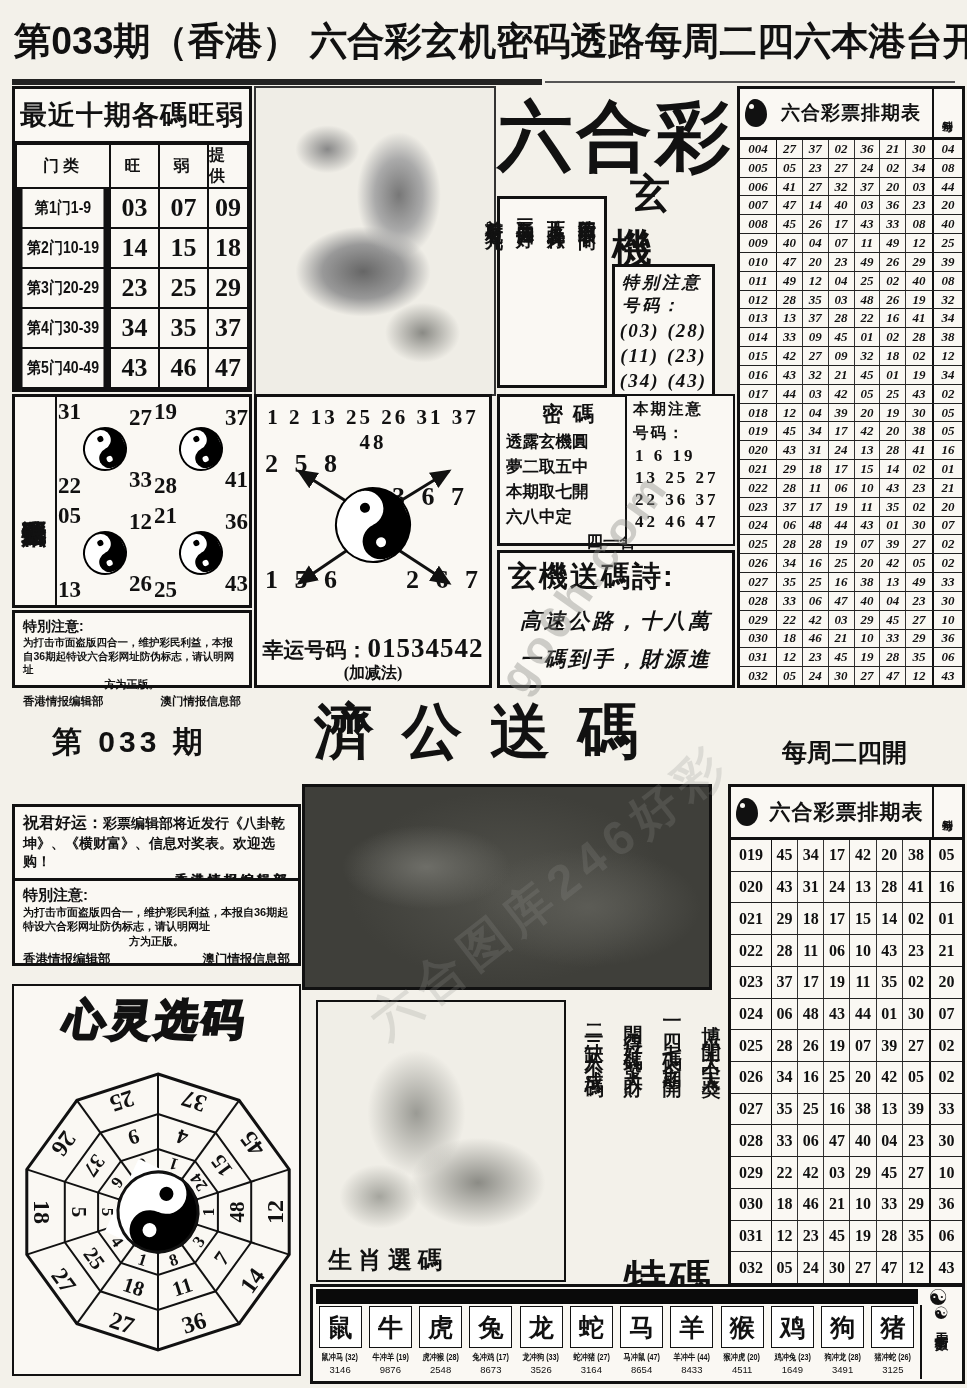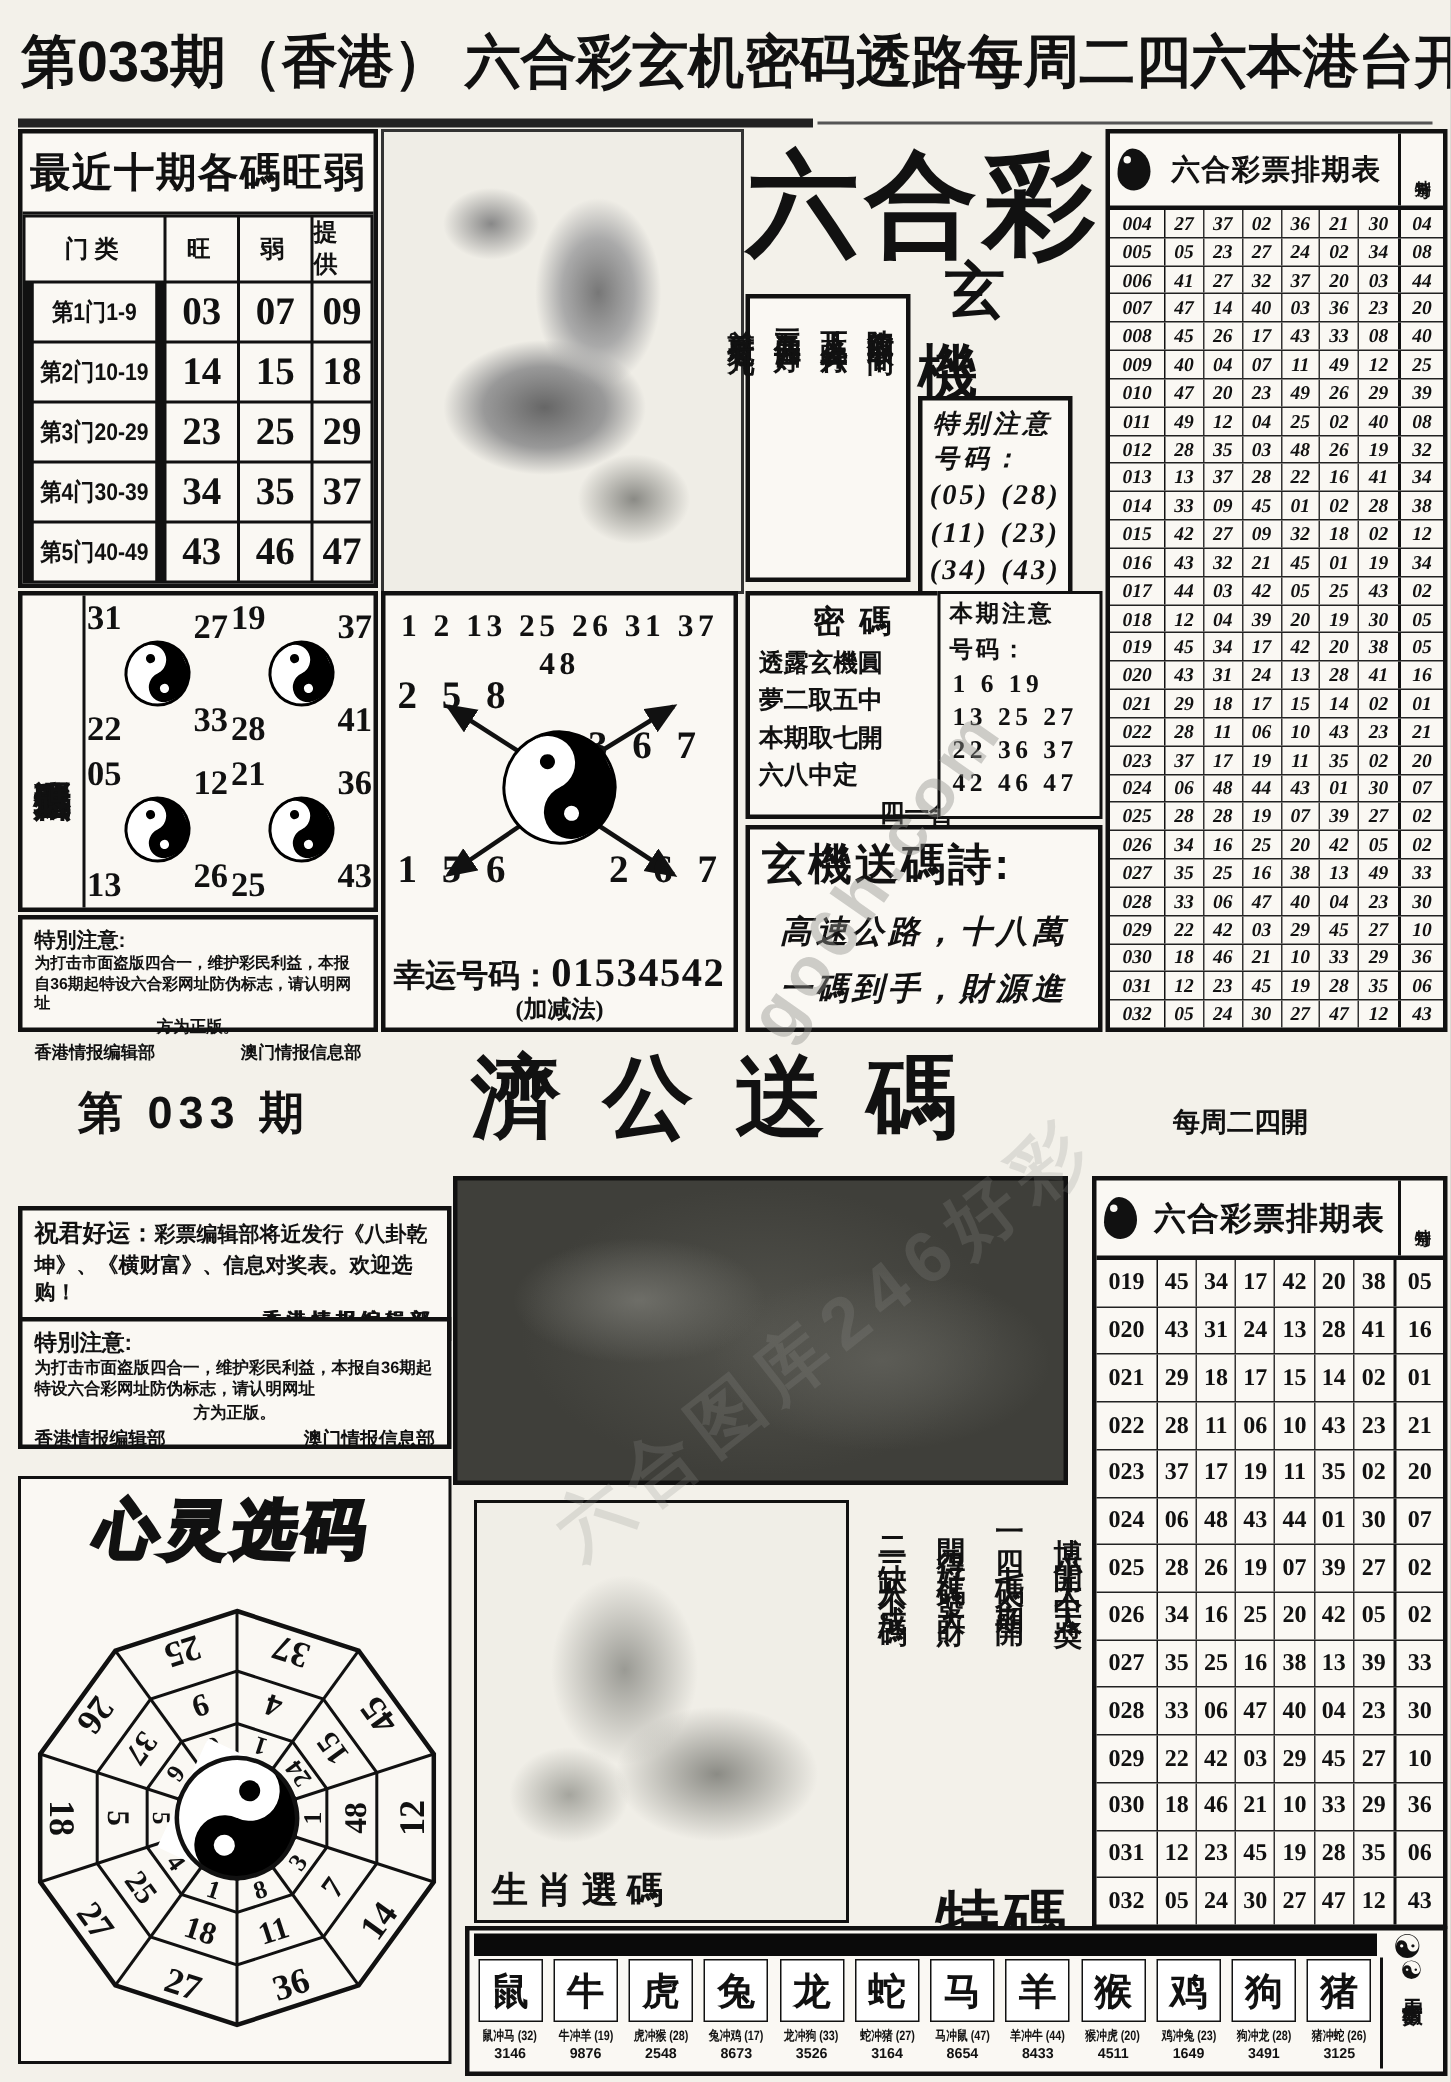--- a/index.html
+++ b/index.html
@@ -134,21 +134,21 @@
   .scell{display:flex;align-items:center;justify-content:center;border-right:1px solid #333;}
   #sched1 .scell{font-size:13px;font-weight:700;}
   #sched2 .scell{font-size:16px;font-weight:700;}
   .scell.c6{border-right:none;}
   .scell.c7{border-left:2px solid #111;border-right:none;}
   .scell.c0{border-right:1.5px solid #111;}
 
   
   #s2-issue{left:52px;top:722px;font-size:30px;font-weight:900;font-family:"Liberation Sans",sans-serif;letter-spacing:4px;}
   #s2-title{left:250px;top:692px;width:480px;text-align:center;font-size:60px;font-weight:900;letter-spacing:28px;}
-  #s2-note{left:782px;top:736px;font-size:18px;font-weight:900;font-family:Liberation Sans, sans-serif;}
+  #s2-note{left:782px;top:736px;font-size:25px;font-weight:900;font-family:Liberation Sans, sans-serif;}
 
   #greeting{left:12px;top:784px;width:289px;height:90px;padding:5px 8px;margin-top:20px;}
   #greeting .gb{font-family:"Liberation Sans",sans-serif;font-size:14px;font-weight:700;line-height:1.35;}
   #greeting .gb b{font-size:16px;font-weight:900;}
   #greeting .gs{text-align:right;font-family:"Liberation Sans",sans-serif;font-size:12.5px;font-weight:900;
                 letter-spacing:4px;line-height:1.5;text-shadow:1px 0 0 #111;}
 
   #jigong-img{left:302px;top:784px;width:404px;height:200px;border:3px solid #111;background:
      radial-gradient(ellipse 120px 60px at 30% 40%,#6e6e68 0,transparent 70%),
      radial-gradient(ellipse 150px 80px at 70% 60%,#5c5c56 0,transparent 75%),
@@ -181,21 +181,21 @@
   
   #zwrap{left:310px;top:1284px;width:655px;height:100px;border:3px solid #111;background:#faf8f3;}
   #z-topbar{position:absolute;left:3px;top:2px;right:44px;height:15px;background:#0a0a0a;}
   #z-yy{position:absolute;right:14px;top:-2px;font-size:22px;}
   #zodiac-cells{position:absolute;left:2px;top:19px;right:44px;bottom:1px;display:flex;}
   .zcell{flex:1;display:flex;flex-direction:column;align-items:center;justify-content:flex-start;}
   .zicon{width:41px;height:40px;border:1.5px solid #111;background:#fff;display:flex;align-items:center;
          justify-content:center;font-size:25px;font-weight:700;}
   .zlabel{font-family:"Liberation Sans",sans-serif;font-size:9px;font-weight:700;white-space:nowrap;
           transform:scaleX(.8);margin-top:3px;}
-  .znum{font-family:"Liberation Sans",sans-serif;font-size:9.5px;font-weight:700;}
+  .znum{font-family:"Liberation Sans",sans-serif;font-size:9.5px;font-weight:400;}
   #z-tab{position:absolute;right:2px;top:18px;bottom:2px;width:38px;border-left:2px solid #111;
          display:flex;flex-direction:column;align-items:center;}
   #z-tab .ty{font-size:17px;line-height:1;}
   #z-tab .tt{writing-mode:vertical-rl;text-orientation:upright;font-size:13.5px;font-weight:900;
              font-family:"Liberation Sans",sans-serif;letter-spacing:1px;}
 </style>
 </head>
 <body>
 
 <div id="page">
@@ -338,21 +338,21 @@
   <div class="box" id="poem1">
     <div class="p1col">陵行四二取中间，</div>
     <div class="p1col">从下直上睇六行，</div>
     <div class="p1col">三五偏二四四好。</div>
     <div class="p1col">前后有七又有九。</div>
   </div>
 
   <div class="box" id="sabox">
     <div class="sa-t">特别注意</div>
     <div class="sa-t">号码：</div>
-    <div class="sa-row"><span>(05)</span><span>(28)</span></div>
+    <div class="sa-row"><span>(03)</span><span>(28)</span></div>
     <div class="sa-row"><span>(11)</span><span>(23)</span></div>
     <div class="sa-row"><span>(34)</span><span>(43)</span></div>
   </div>
 
   <div class="box" id="pwbox">
     <div id="pw-title">密碼</div>
     <div class="pw-line">透露玄機圓</div>
     <div class="pw-line">夢二取五中</div>
     <div class="pw-line">本期取七開</div>
     <div class="pw-line">六八中定</div>

